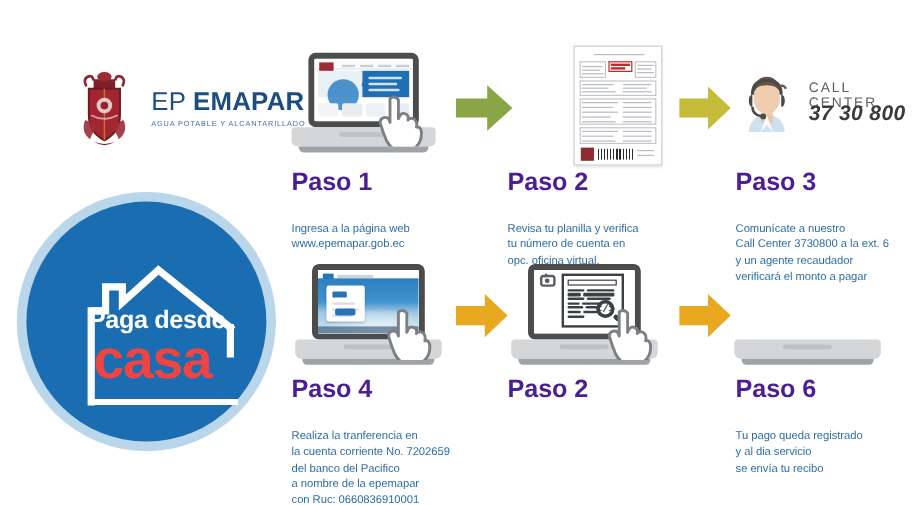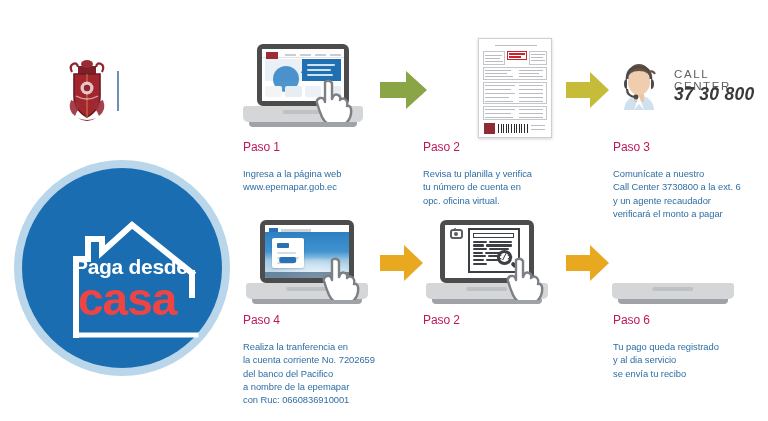--- a/index.html
+++ b/index.html
@@ -26,22 +26,22 @@
   
   .badge-wrap{position:absolute;left:14px;top:160px;width:216px;height:216px;}
   .badge-ring{position:absolute;inset:0;border-radius:50%;background:#b9d6ea;}
   .badge-circle{position:absolute;left:8px;top:8px;right:8px;bottom:8px;border-radius:50%;background:#1a6db0;}
   .badge-svg{position:absolute;inset:0;}
   .badge-text{position:absolute;inset:0;}
   .badge-line1{position:absolute;left:60px;top:95px;color:#fff;font-size:21px;font-weight:bold;letter-spacing:-0.3px;}
   .badge-line2{position:absolute;left:64px;top:116px;color:#ef4444;font-size:46px;font-weight:bold;letter-spacing:-1px;line-height:1;}
 
   
-  .step-title{position:absolute;font-size:12px;font-weight:normal;color:#be185d;letter-spacing:-0.1px;}
-  .step-body{position:absolute;font-size:9.4px;color:#2f6ea5;line-height:1.42;letter-spacing:-0.05px;}
+  .step-title{position:absolute;font-size:21px;font-weight:bold;color:#4c1d95;letter-spacing:-0.1px;}
+  .step-body{position:absolute;font-size:9.4px;color:#2f6ea5;line-height:1.42;letter-spacing:-0.05px;margin-top:16px;}
 
   
   .arrow{position:absolute;}
 
   
   .laptop{position:absolute;}
   .lt-lid{position:absolute;left:0;top:0;border:5px solid #4c4c4c;border-radius:6px;background:#fff;box-sizing:border-box;overflow:hidden;}
   .lt-screen{position:absolute;inset:0;overflow:hidden;background:#fff;}
   .lt-base{position:absolute;background:#d4d6d8;border-radius:3px 3px 5px 5px;}
   .lt-base:after{content:"";position:absolute;left:50%;transform:translateX(-50%);top:4px;width:34%;height:4px;background:#bfc2c5;border-radius:3px;}
@@ -128,20 +128,26 @@
         <path d="M23 18 v43" stroke="#d8b44a" stroke-width="1.2" opacity=".55"></path>
         <circle cx="23" cy="32" r="6.5" fill="#f0e3e4" opacity=".85"></circle>
         <circle cx="23" cy="32" r="3.2" fill="#8f2530"></circle>
         <path d="M12 40 q11 6 22 0" fill="none" stroke="#e8d7d8" stroke-width="1.4" opacity=".7"></path>
         <path d="M7 44 q-4 10 4 16 q3 -8 8 -11" fill="#9b2c36" opacity=".9"></path>
         <path d="M39 44 q4 10 -4 16 q-3 -8 -8 -11" fill="#9b2c36" opacity=".9"></path>
         <path d="M14 62 q9 6 18 0 q-9 4 -18 0 z" fill="#7d2029"></path>
       </svg>
     </div>
     <div class="logo-divider"></div>
+    <div class="logo-text">
+      <div class="logo-main">
+        <span class="light">EP </span><b>EMAPAR</b>
+      </div>
+      <div class="logo-sub">AGUA POTABLE Y ALCANTARILLADO</div>
+    </div>
   </div>
 
   <div class="badge-wrap">
     <div class="badge-ring"></div>
     <div class="badge-circle"></div>
     <svg class="badge-svg" width="216" height="216" viewBox="0 0 216 216">
       <path d="M62 175 V99 h12 V79 h14 v13 l30 -27 l60 48" fill="none" stroke="#ffffff" stroke-width="6" stroke-linejoin="miter" stroke-linecap="square"></path>
       <path d="M178 113 v22" fill="none" stroke="#ffffff" stroke-width="6" stroke-linecap="square"></path>
       <path d="M62 175 h120" fill="none" stroke="#ffffff" stroke-width="5" stroke-linecap="square"></path>
       <path d="M62 99 h12" fill="none" stroke="#ffffff" stroke-width="6"></path>

